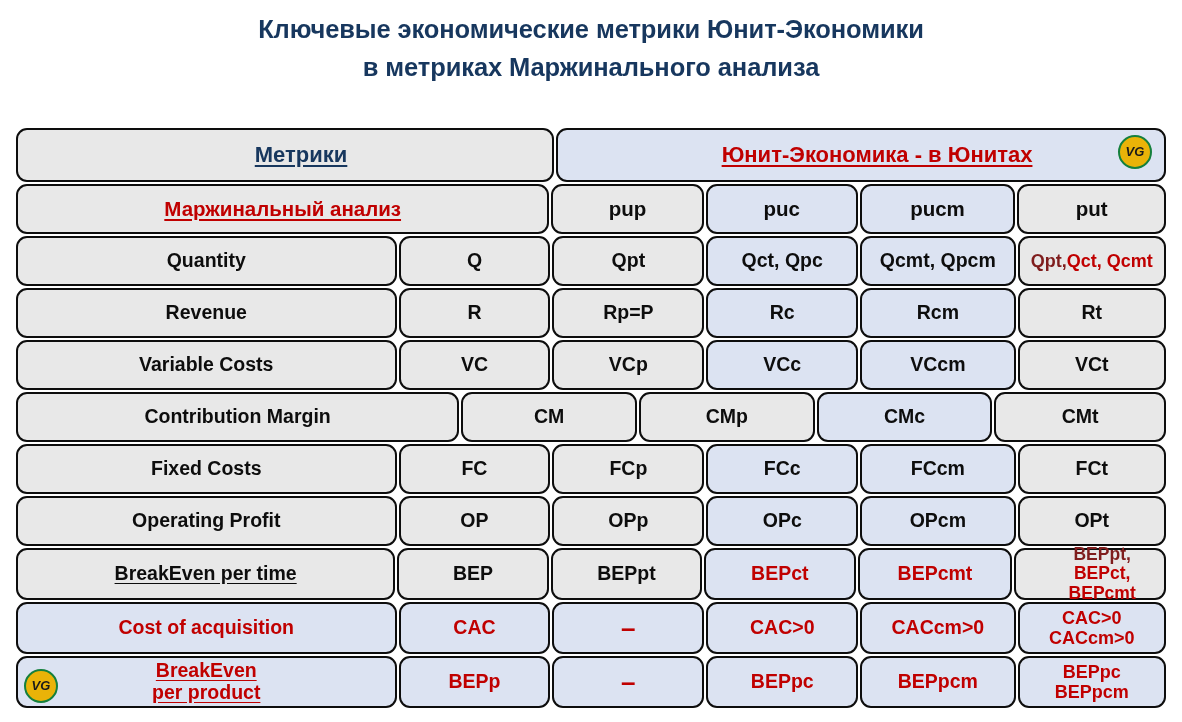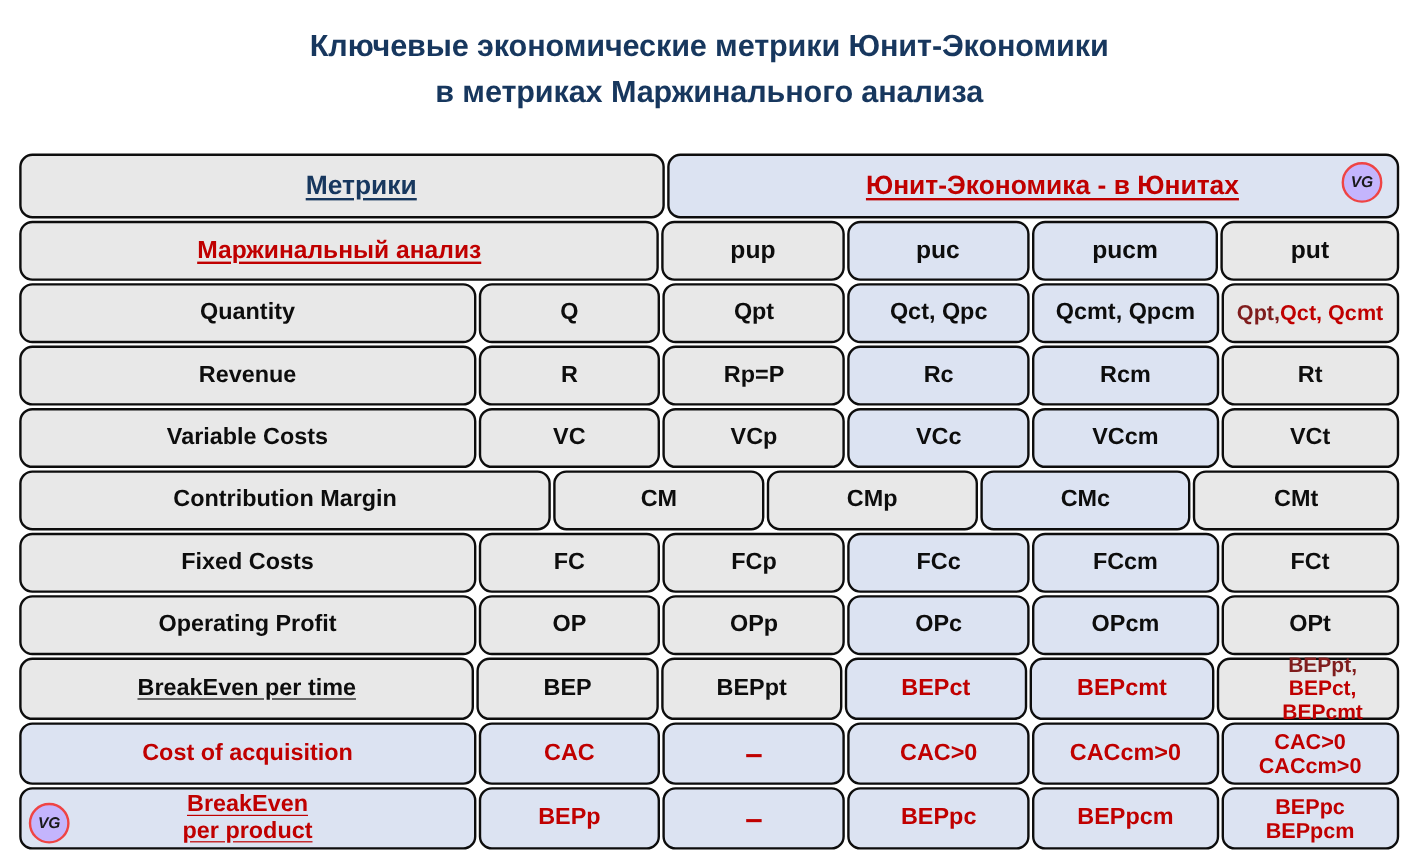--- a/index.html
+++ b/index.html
@@ -11,21 +11,21 @@
   body {
     width: 1182px;
     height: 722px;
     font-family: "Liberation Sans", "DejaVu Sans", sans-serif;
     overflow: hidden;
     position: relative;
   }
 
   
   .title-block {
-    padding-top: 20px;
+    padding-top: 10px;
     text-align: center;
   }
   .title-line {
     color: #17375e;
     font-weight: bold;
     font-size: 25.5px;
     line-height: 38px;
     letter-spacing: -0.1px;
     white-space: nowrap;
   }
@@ -100,22 +100,22 @@
 
   .stack { display:block; }
   .stack span { display:block; }
 
   
   .vg-badge {
     position: absolute;
     width: 30px;
     height: 30px;
     border-radius: 50%;
-    background: #c4b5fd;
-    border: 2px solid #ef4444;
+    background: #eab308;
+    border: 2px solid #15803d;
     display: flex;
     align-items: center;
     justify-content: center;
     font-style: italic;
     font-weight: bold;
     font-size: 13px;
     color: #1a1a1a;
     z-index: 20;
     text-align: right;
   }

